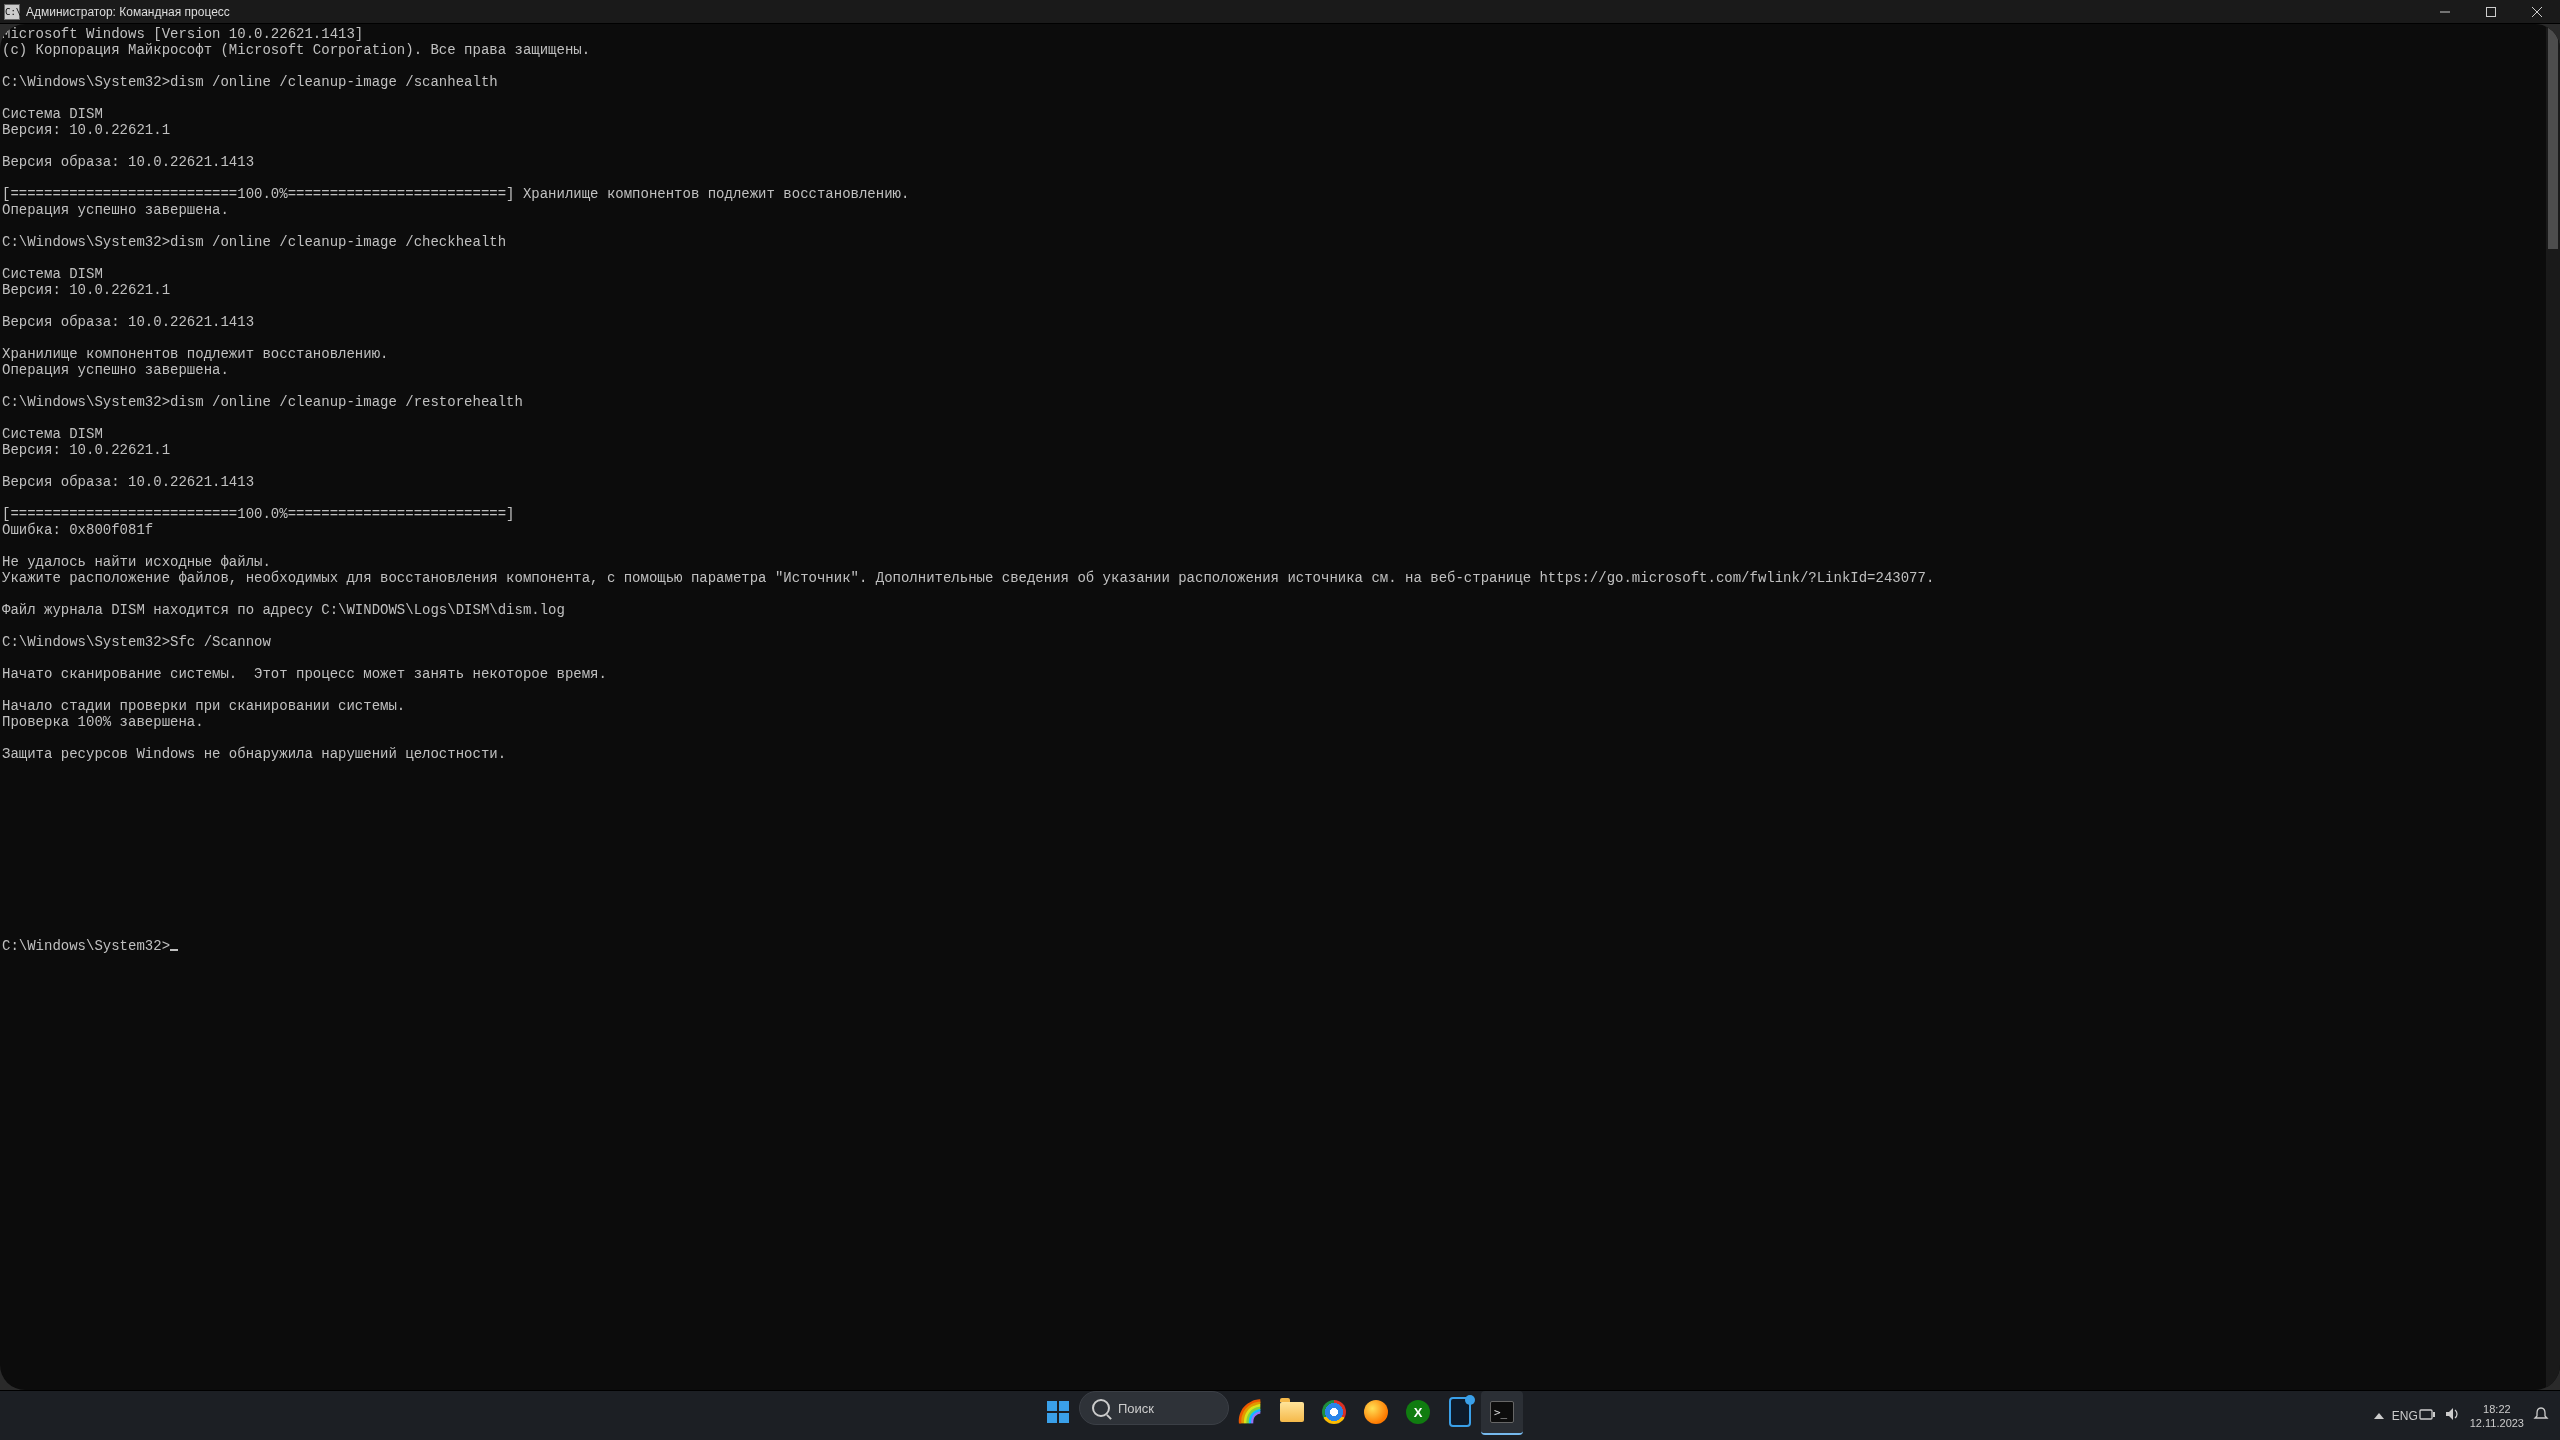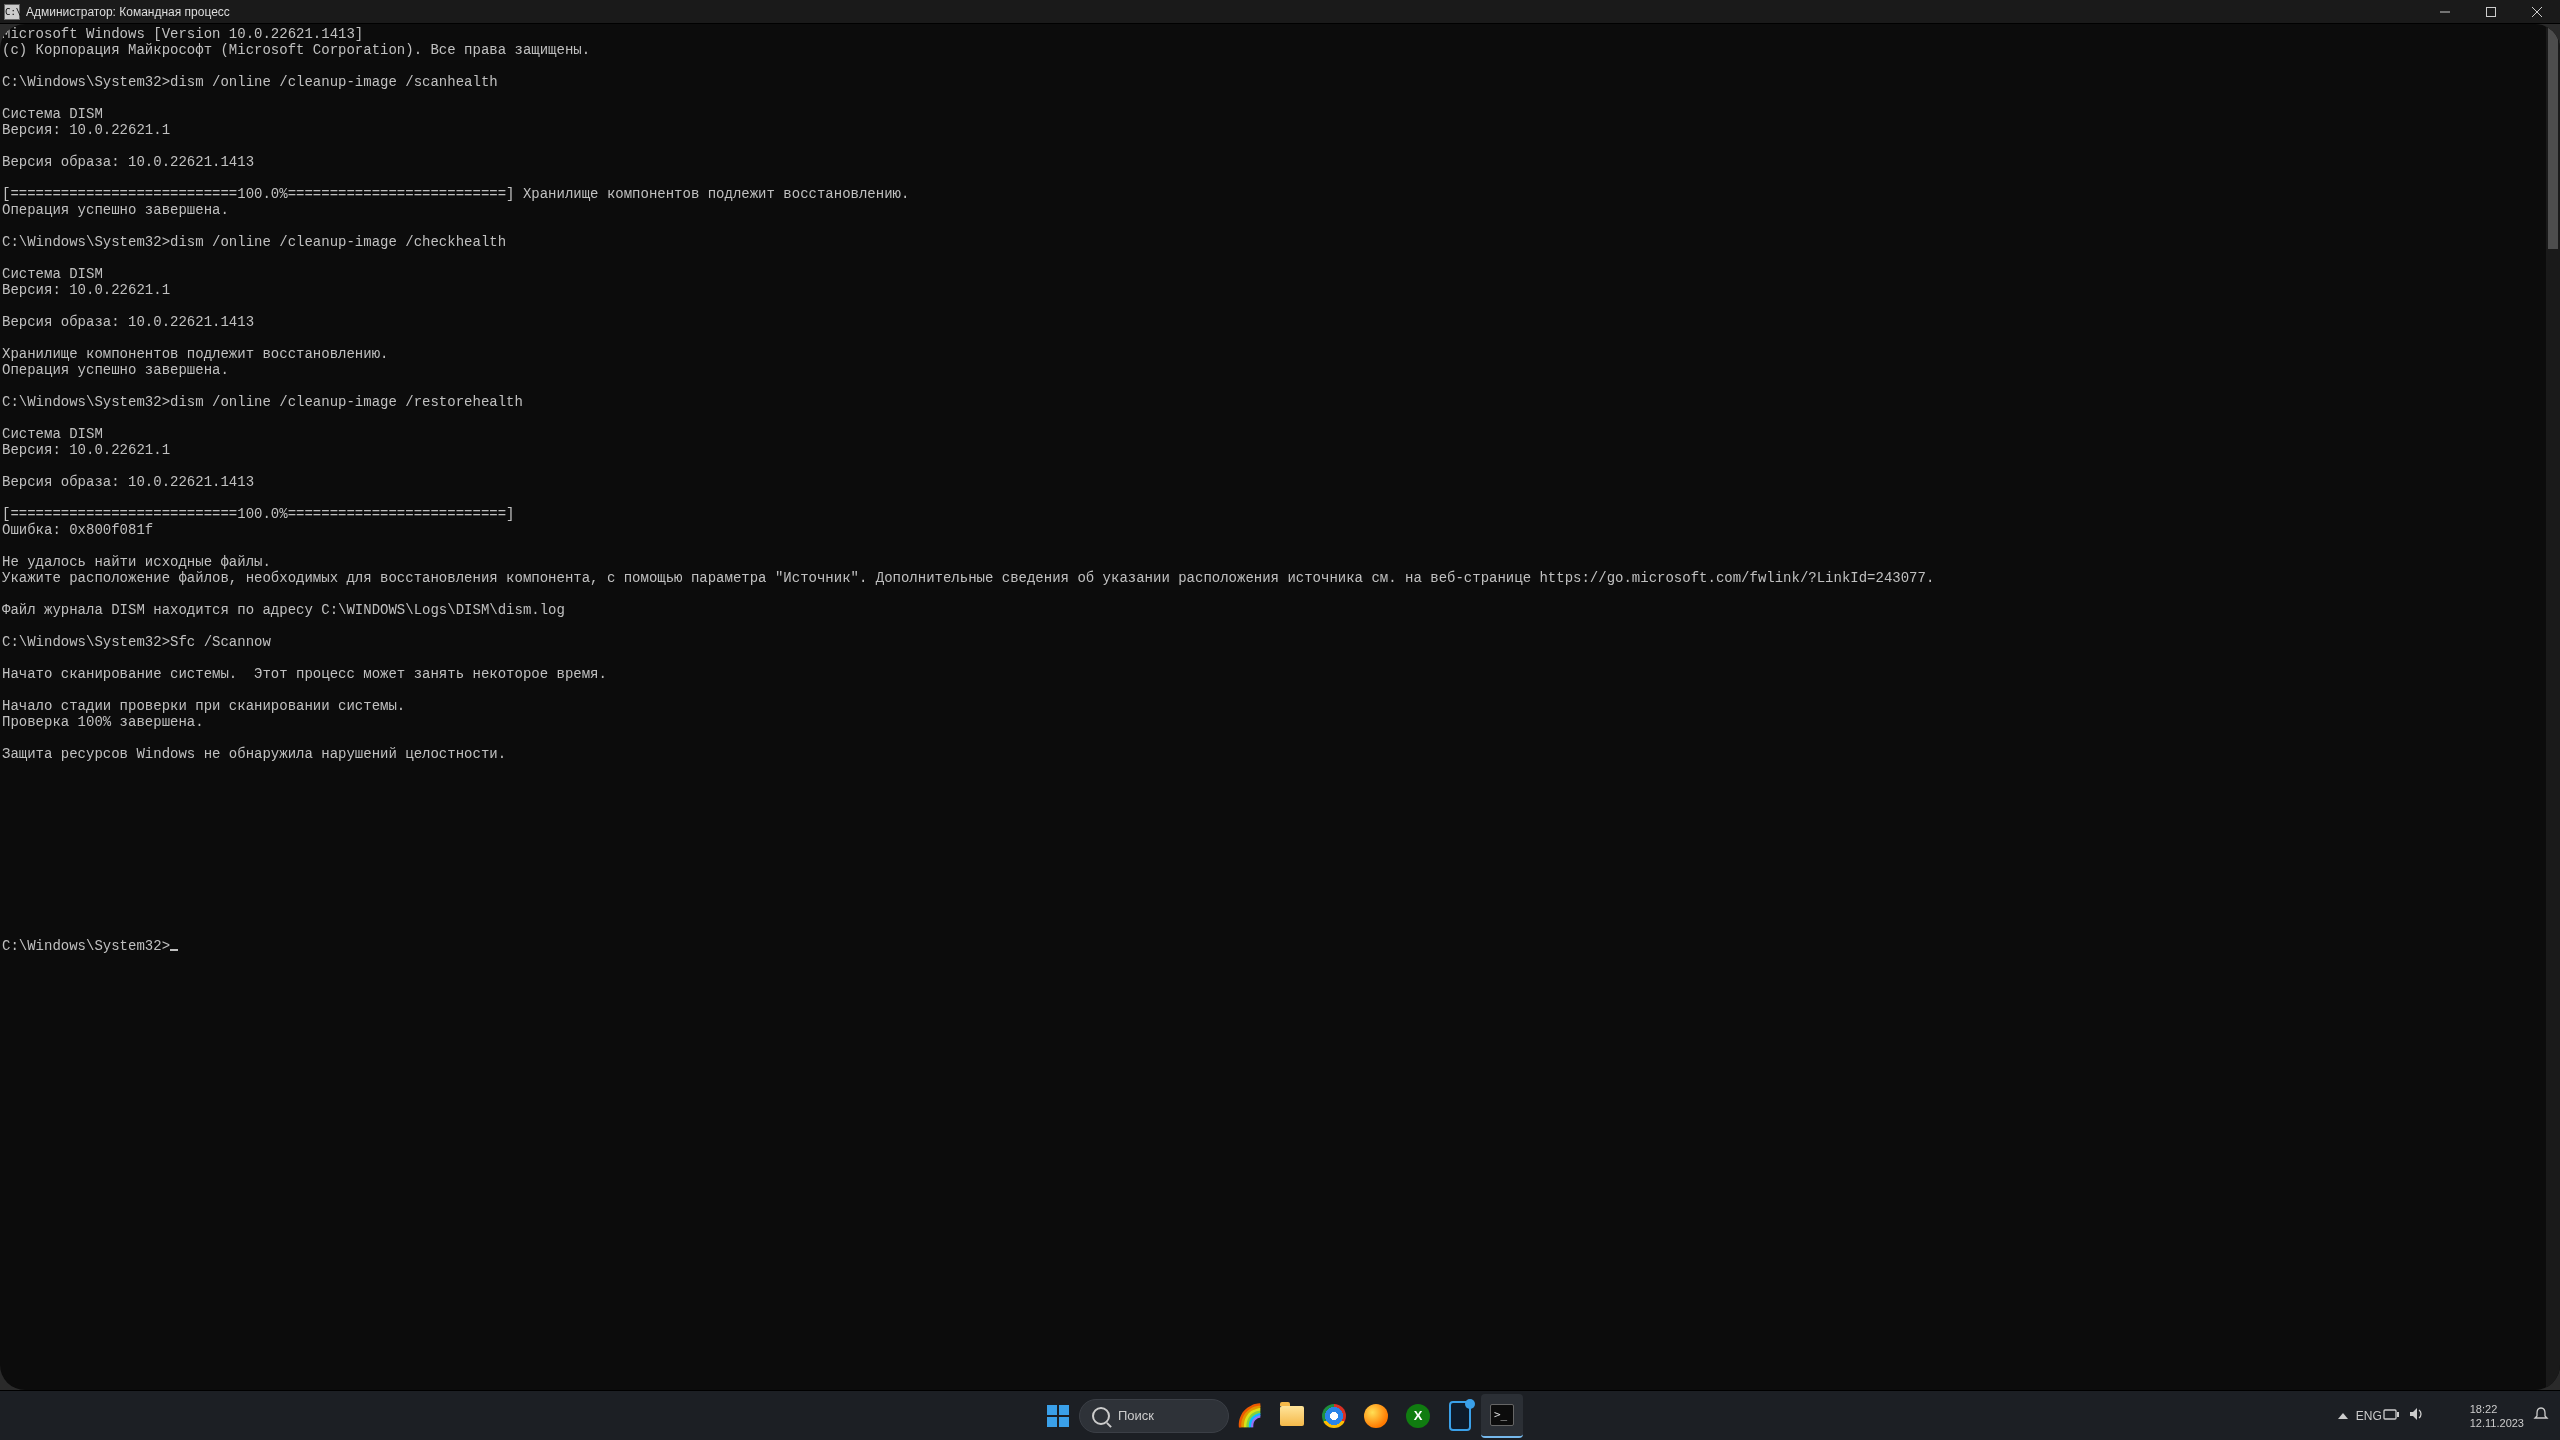--- a/index.html
+++ b/index.html
@@ -102,21 +102,20 @@
     border-top: 1px solid #000;
     display: flex;
     align-items: center;
     box-sizing: border-box;
   }
   .taskbar .tb-center {
     position: absolute;
     left: 50%;
     transform: translateX(-50%);
     display: flex;
-    align-items: center;
     gap: 0;
     height: 100%;
   }
   .taskbar .tb-search {
     display: flex;
     align-items: center;
     height: 34px;
     width: 150px;
     background: #2e3238;
     border: 1px solid #3b3f46;
@@ -144,24 +143,23 @@
     right: 4px;
     top: 0; bottom: 0;
     display: flex;
     align-items: center;
     gap: 8px;
     color: #ccc;
     font-size: 12px;
     padding-right: 6px;
   }
   .taskbar .tb-right .clock {
-    text-align: left;
+    text-align: center;
     line-height: 14px;
     font-size: 11px;
-    margin-left: 36px;
   }
   .taskbar .tb-right .tray-icon{
     width:18px; text-align:center;
   }
 
   
   .win-logo {
     width: 22px; height: 22px;
     display: grid;
     grid-template-columns: 1fr 1fr;

